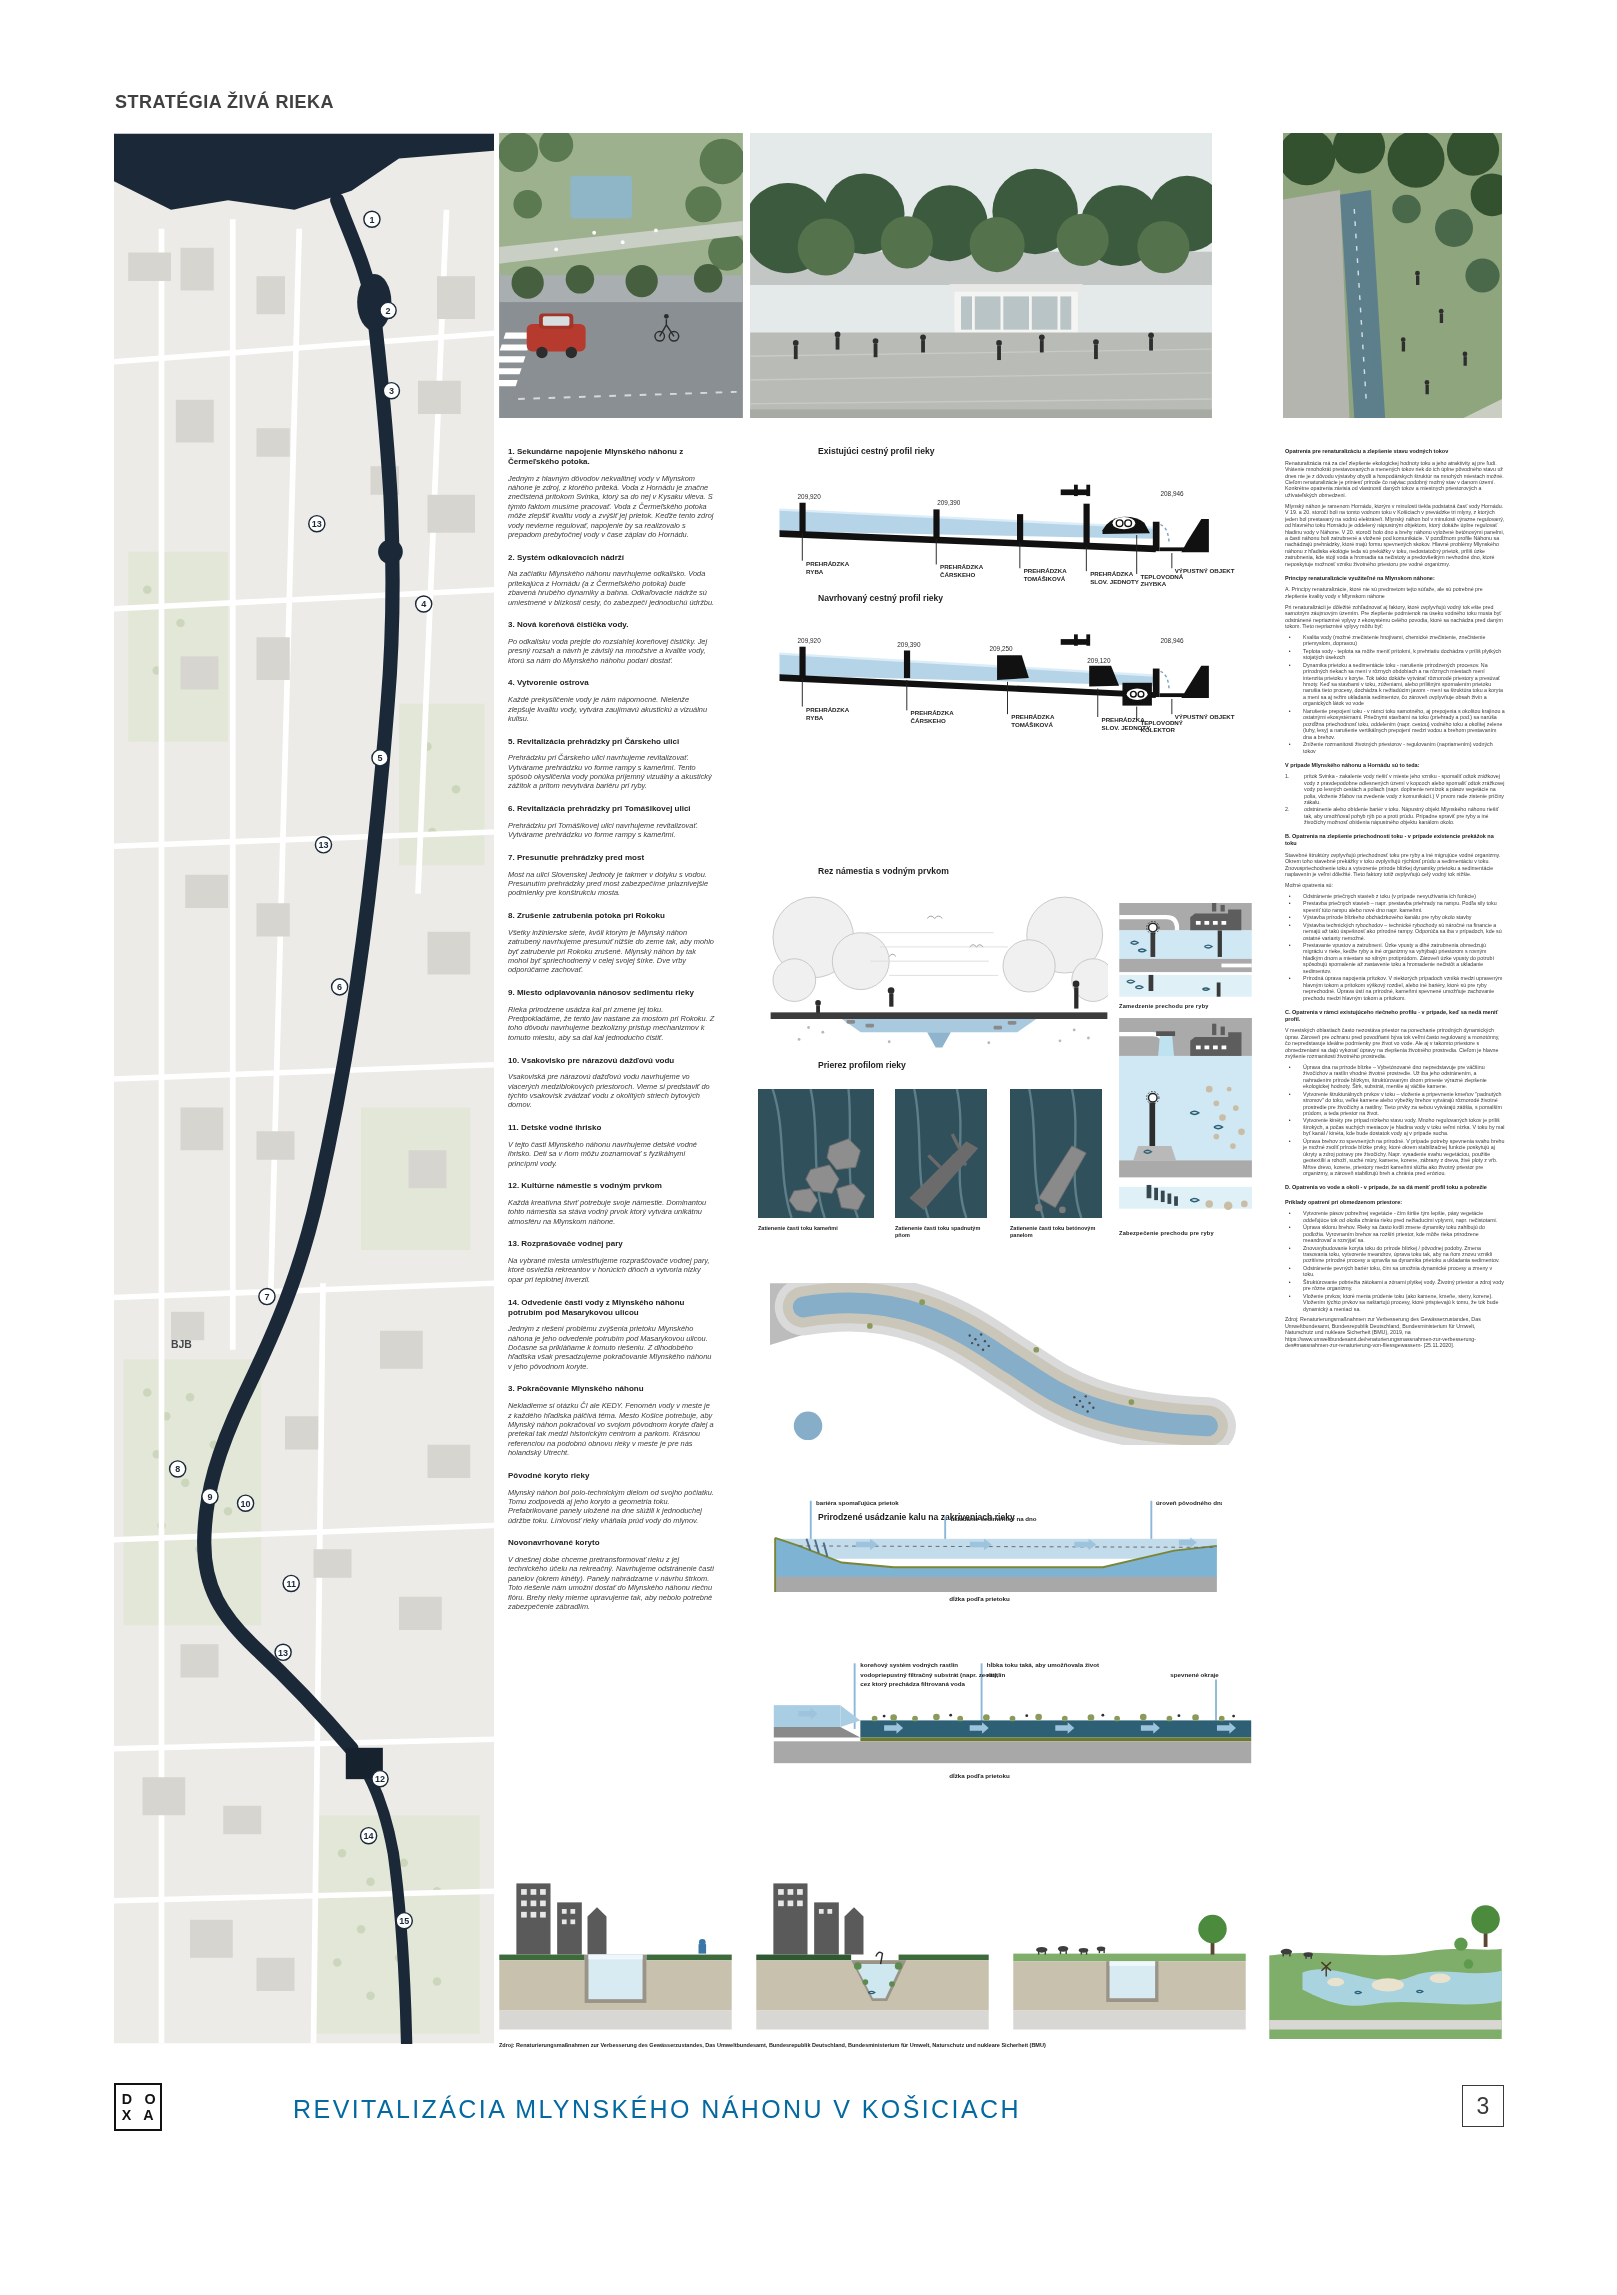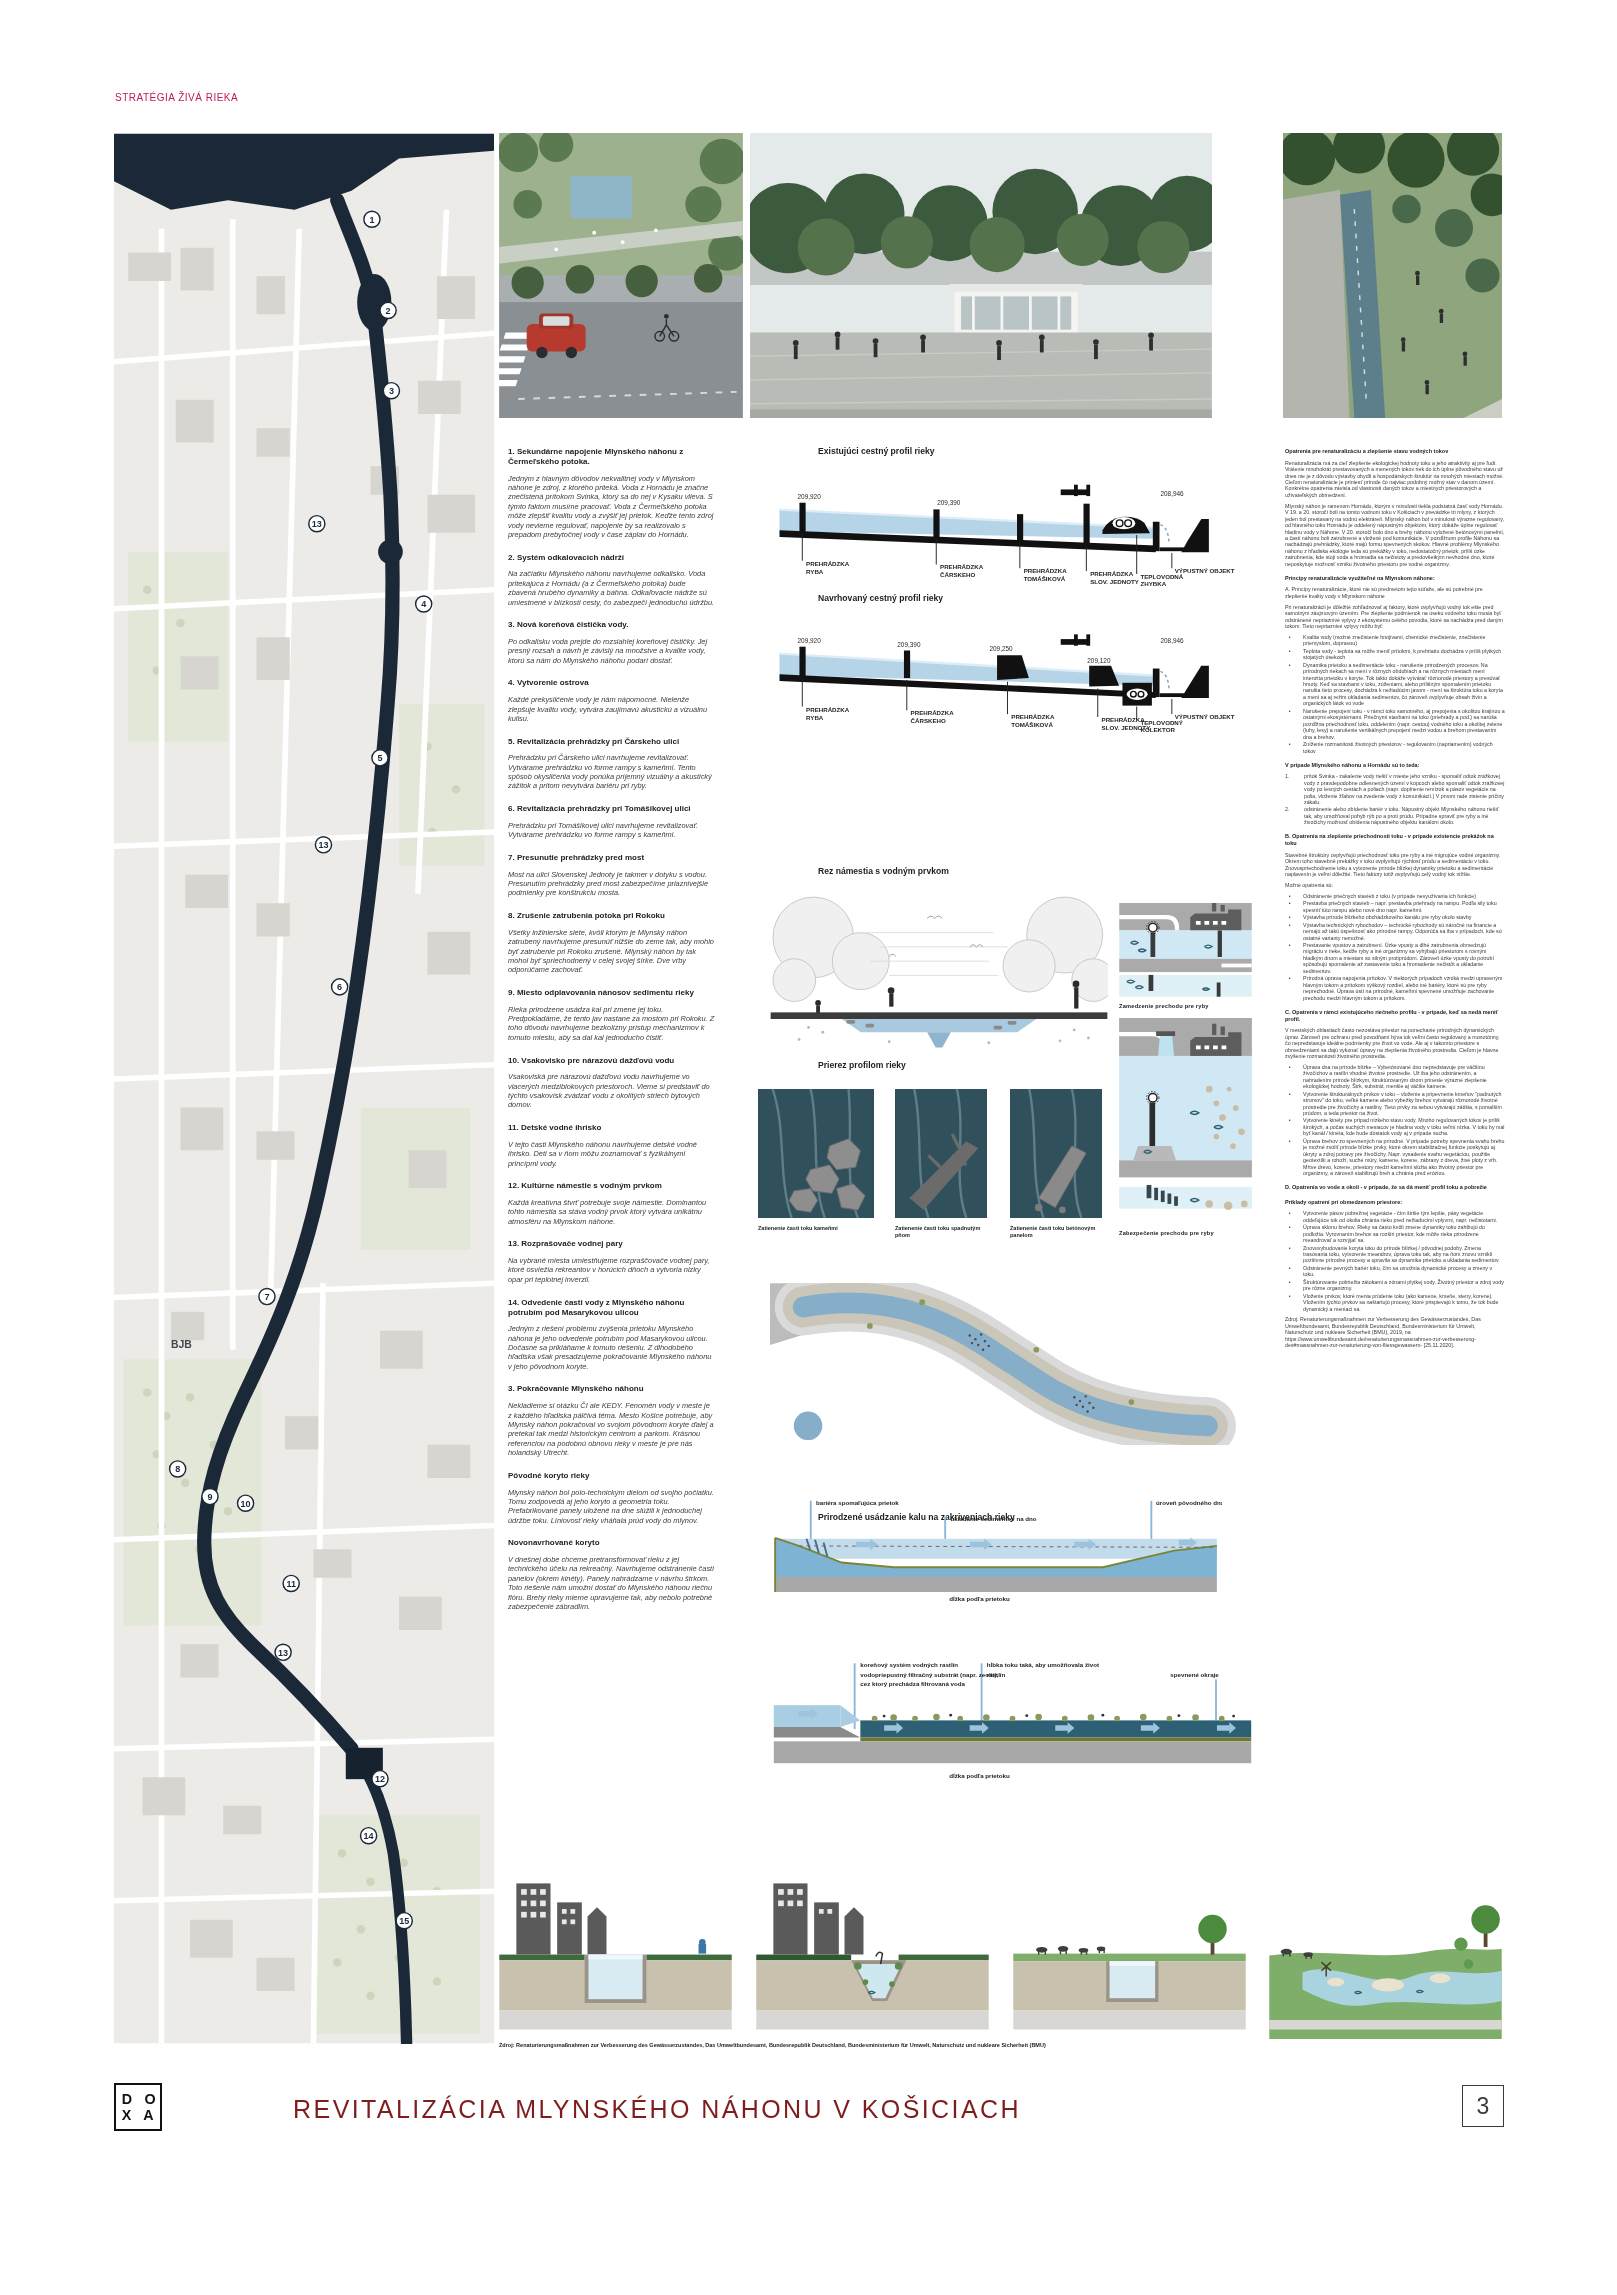--- a/index.html
+++ b/index.html
@@ -1,20 +1,20 @@
 <!DOCTYPE html>
 <html style="font-size:7.6px"><head>
 <meta charset="utf-8">
 <style>
   html,body{margin:0;padding:0;}
   body{width:1618px;height:2295px;position:relative;background:#fff;
        font-family:"Liberation Sans",sans-serif;color:#333;}
   .abs{position:absolute;}
   
-  #strategy-label{left:115px;top:92px;font-size:10px;font-weight:normal;letter-spacing:0.5px;color:#be185d;}
+  #strategy-label{left:115px;top:92px;font-size:18px;font-weight:bold;letter-spacing:0.5px;color:#404040;}
   
   #map-wrap{left:114px;top:133px;width:380px;height:1911px;}
   
   .vis{overflow:hidden;background:#dfe3de;}
   #vis1{left:499px;top:133px;width:244px;height:285px;}
   #vis2{left:750px;top:133px;width:462px;height:285px;}
   #vis3{left:1283px;top:133px;width:219px;height:285px;}
   
   #left-col{left:508px;top:443px;width:207px;height:1402px;overflow:hidden;}
   .sec-h{font-size:8px;font-weight:bold;color:#222;line-height:1.25;margin:13.3px 0 6.7px;}
@@ -39,21 +39,21 @@
   .thumb-cap{font-size:5.5px;font-weight:bold;color:#222;line-height:1.35;}
   .fish-cap{font-size:5.7px;font-weight:bold;color:#222;letter-spacing:0.2px;}
   .len-cap{font-size:6.2px;font-weight:bold;color:#222;text-align:center;}
   
   .bpanel{background:#fff;}
   #source-line{left:499px;top:2042px;width:808px;font-size:5.5px;font-weight:bold;color:#222;}
   
   #doxa-box{left:114px;top:2083px;width:48px;height:48px;border:2.4px solid #111;
             display:flex;flex-direction:column;justify-content:center;padding-left:5.7px;box-sizing:border-box;}
   #doxa-box div{font-size:14.3px;font-weight:bold;color:#111;letter-spacing:4.3px;line-height:1.15;}
-  #footer-title{left:0;top:2095px;width:1314px;text-align:center;font-size:25px;color:#7f1d1d;letter-spacing:2.4px;}
+  #footer-title{left:0;top:2095px;width:1314px;text-align:center;font-size:25px;color:#0369a1;letter-spacing:2.4px;}
   #page-box{left:1462px;top:2085px;width:40px;height:40px;border:1.9px solid #3a3a3a;
             display:flex;align-items:center;justify-content:center;font-size:23px;color:#3a3a3a;}
   svg text{font-family:"Liberation Sans",sans-serif;}
   .dlabel{font-size:13px;font-weight:bold;fill:#1e1e1e;}
   .elev{font-size:13.5px;fill:#2a2a2a;}
 </style>
 </head>
 <body>
 
 <div class="abs" id="strategy-label">STRATÉGIA ŽIVÁ RIEKA</div>

